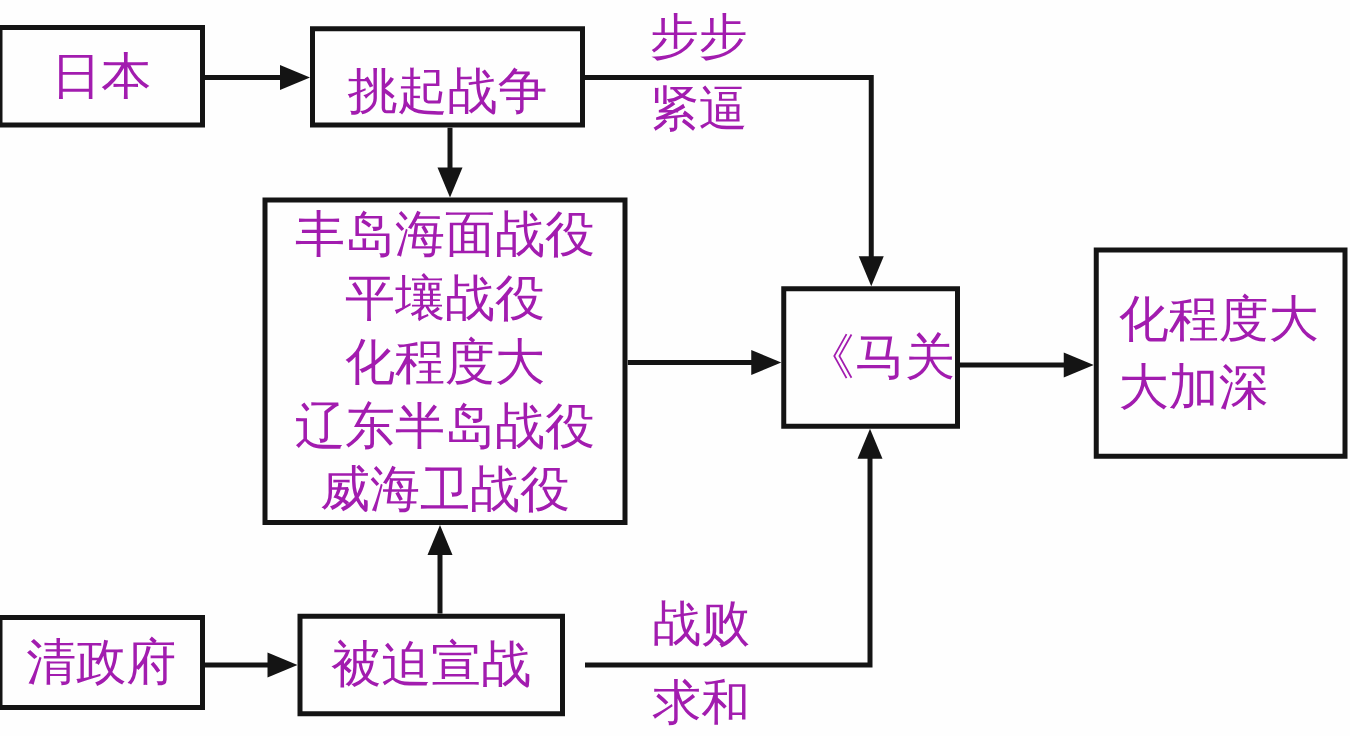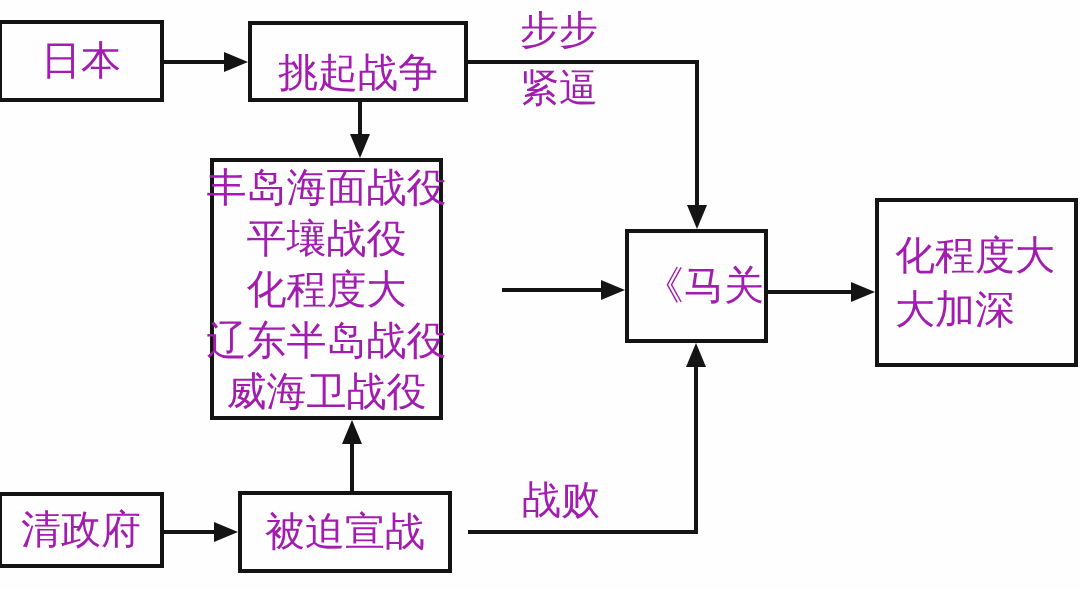--- a/index.html
+++ b/index.html
@@ -37,21 +37,21 @@
     font-size: 40px;
     line-height: 1.25;
     z-index: 2;
   }
   .node .ln {
     display: block;
     white-space: nowrap;
   }
   .node-japan    { left: -2px;  top: 20px;  width: 166px; height: 82px; }
   .node-provoke  { left: 248px; top: 21px;  width: 220px; height: 81px; justify-content: flex-end; }
-  .node-battles  { left: 210px; top: 158px; width: 233px; height: 262px; line-height: 51px; font-size: 40px; }
+  .node-battles  { left: 210px; top: 158px; width: 292px; height: 262px; line-height: 51px; font-size: 40px; }
   .node-treaty   { left: 625px; top: 229px; width: 143px; height: 114px; line-height: 50px; align-items: flex-end; }
   .node-result   { left: 875px; top: 198px; width: 203px; height: 169px; line-height: 54px; align-items: flex-start; text-align: left; padding-left: 16px; }
   .node-qing     { left: -2px;  top: 492px; width: 166px; height: 76px; }
   .node-declare  { left: 238px; top: 491px; width: 214px; height: 82px; }
   .edge-label {
     position: absolute;
     width: 100px;
     text-align: left;
     font-size: 39px;
     line-height: 1;
@@ -142,14 +142,15 @@
     <span class="ln">清政府</span>
   </div>
 
   <div class="node node-declare">
     <span class="ln">被迫宣战</span>
   </div>
 
   <div class="edge-label lbl-top-1">步步</div>
   <div class="edge-label lbl-top-2">紧逼</div>
   <div class="edge-label lbl-bottom-1">战败</div>
+  <div class="edge-label lbl-bottom-2">求和</div>
 
 </div>
 
 </body></html>

